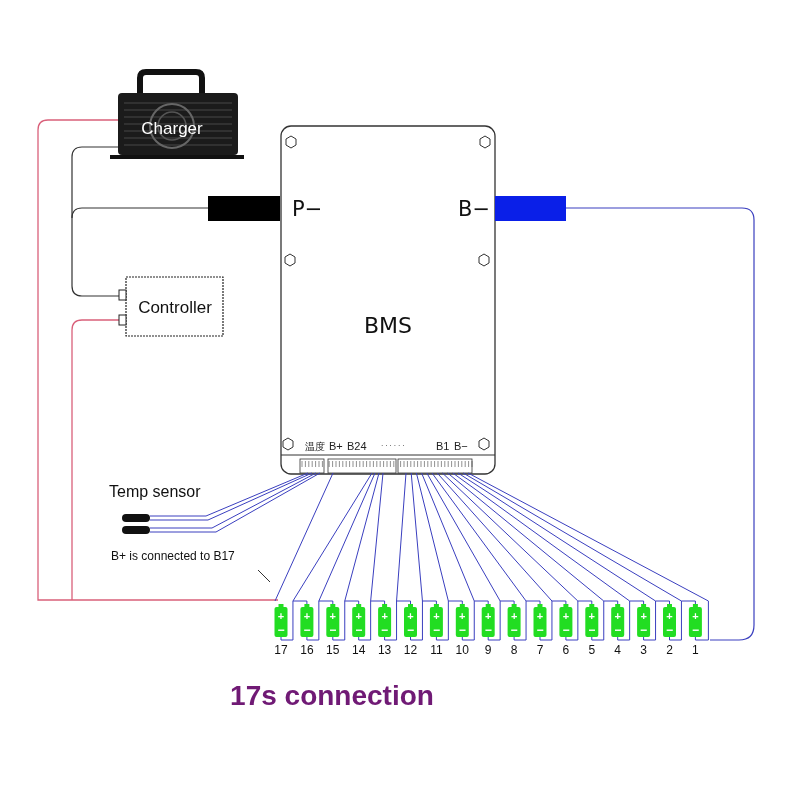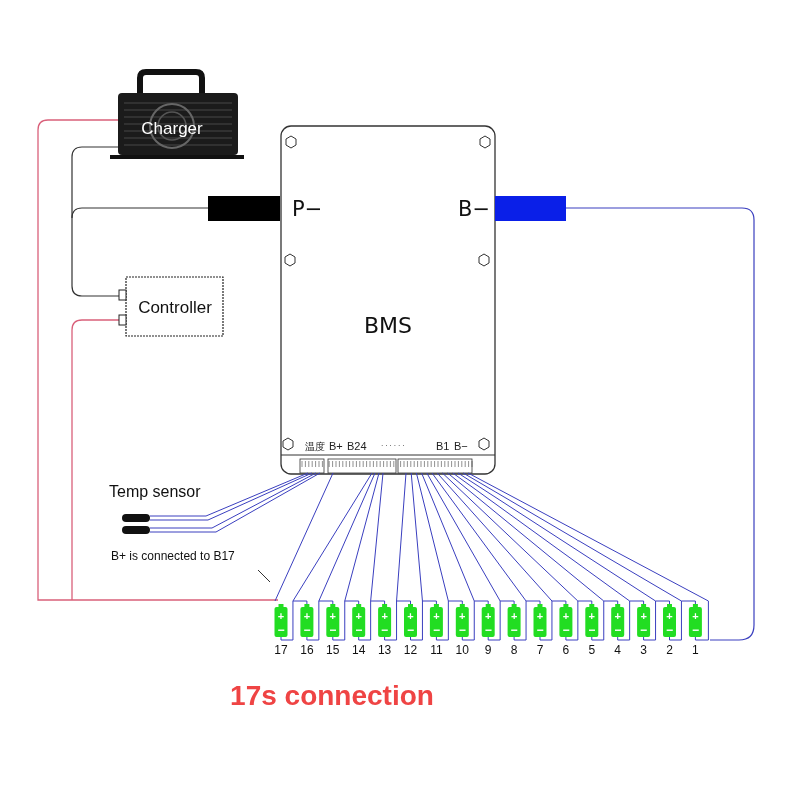--- a/index.html
+++ b/index.html
@@ -1,20 +1,20 @@
 <!DOCTYPE html>
 <html><head>
 <meta charset="utf-8">
 <style>
   html, body { margin: 0; padding: 0; background: #ffffff; }
   body { width: 800px; height: 800px; position: relative; overflow: hidden; font-family: "Liberation Sans", sans-serif; }
   #diagram { position: absolute; left: 0; top: 0; }
   .lbl { font-family: "Liberation Sans", sans-serif; }
   .mono { font-family: "DejaVu Sans", sans-serif; }
-  #caption { position: absolute; left: 0; width: 664px; top: 680px; text-align: center; font-size: 28px; font-weight: bold; color: #ef4444; font-family: "Liberation Sans", sans-serif; }
+  #caption { position: absolute; left: 0; width: 664px; top: 680px; text-align: center; font-size: 28px; font-weight: bold; color: #701a75; font-family: "Liberation Sans", sans-serif; }
 </style>
 </head>
 <body>
 
 <svg id="diagram" width="800" height="800" viewBox="0 0 800 800">
 
   <path d="M120,120 L48,120 Q38,120 38,130 L38,600 L278,600" fill="none" stroke="#d9607a" stroke-width="1.3"></path>
 
   <path d="M120,320 L82,320 Q72,320 72,330 L72,600" fill="none" stroke="#d9607a" stroke-width="1.3"></path>
 

